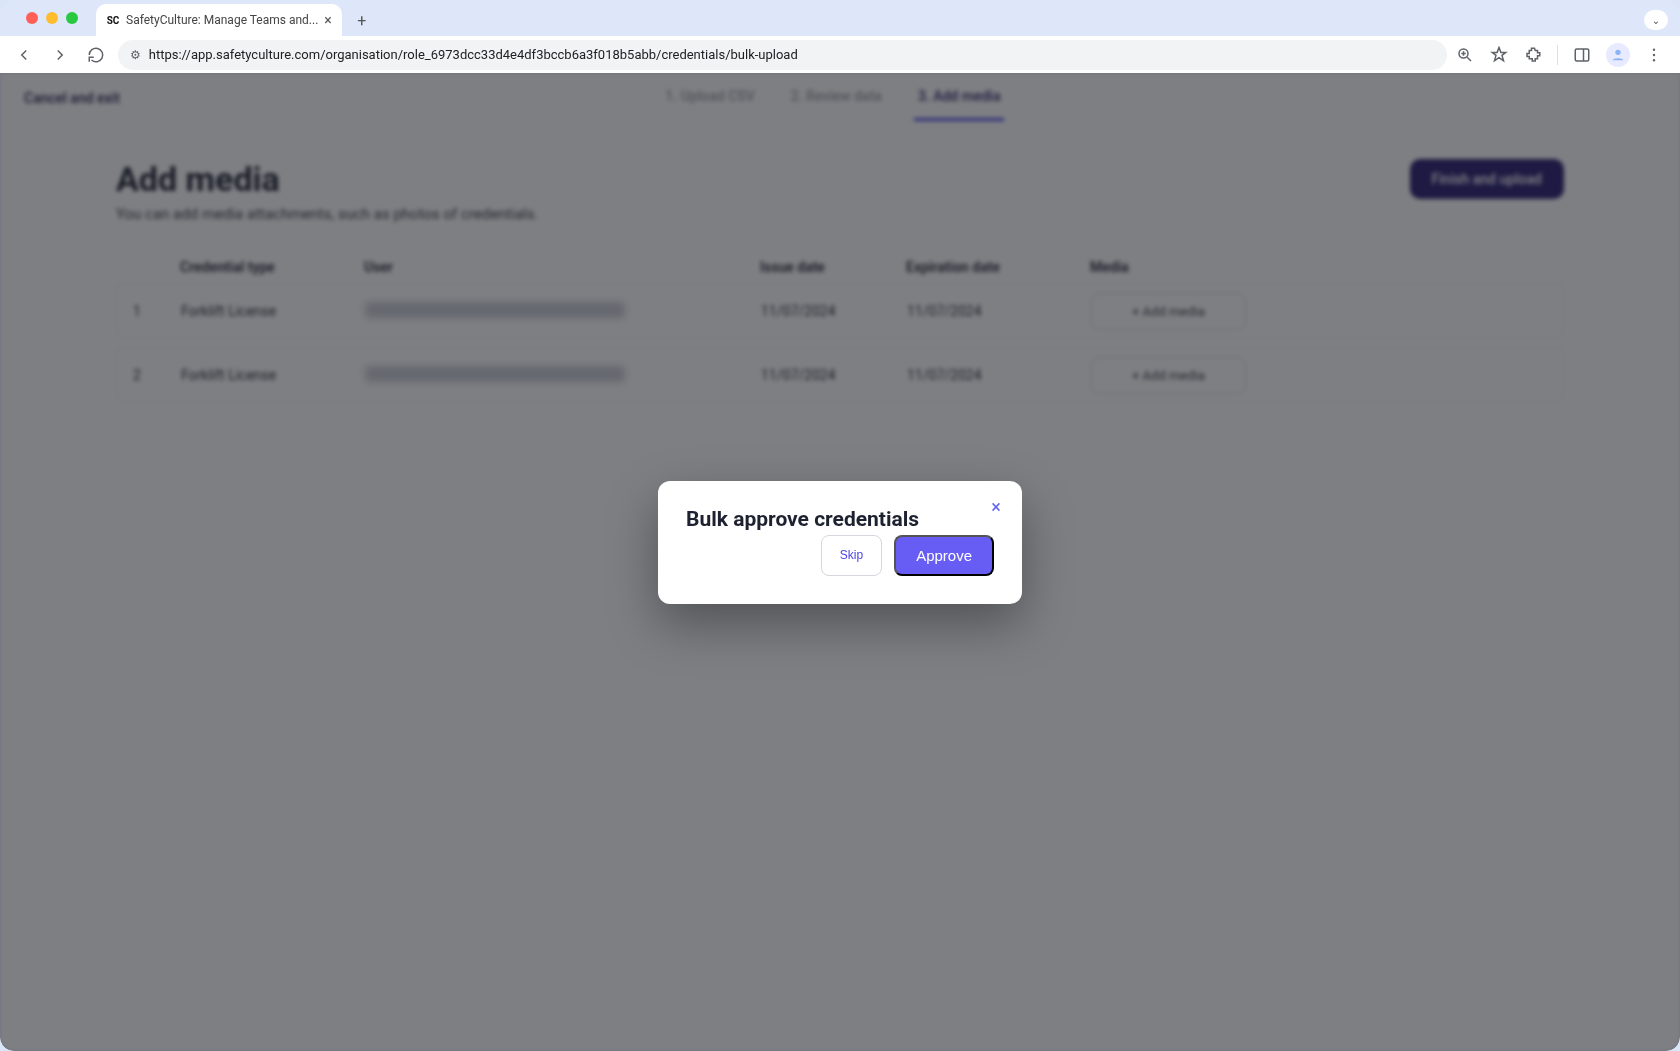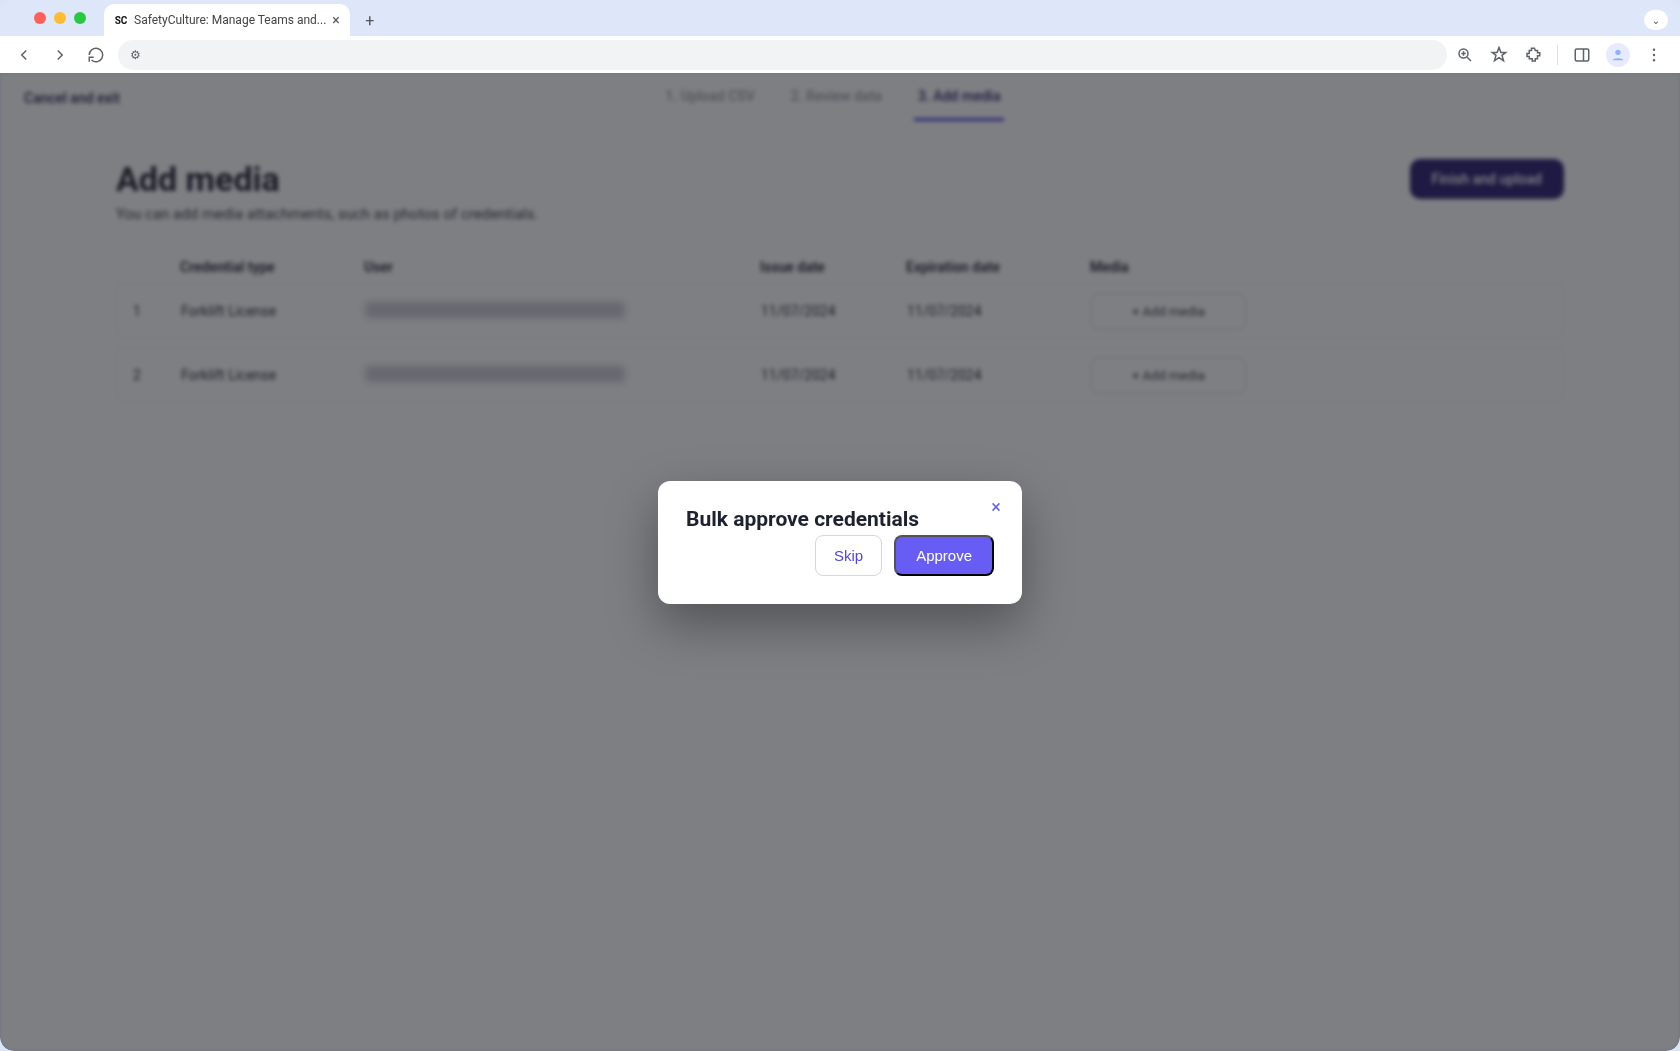--- a/index.html
+++ b/index.html
@@ -18,21 +18,21 @@
   height: 73px;
   background: #dde7f9;
   position: relative;
   border-top-left-radius: 14px;
   border-top-right-radius: 14px;
 }
 .tab-bar {
   height: 36px;
   display: flex;
   align-items: flex-end;
-  padding-left: 24px;
+  padding-left: 16px;
 }
 .traffic-lights {
   display: flex;
   gap: 8px;
   align-items: center;
   padding: 0 10px;
   height: 36px;
 }
 .traffic-light { width: 12px; height: 12px; border-radius: 50%; }
 .tl-red { background: #ff5f57; }
@@ -142,21 +142,21 @@
   border-radius:12px;
   box-shadow:0 20px 50px rgba(0,0,0,0.35);
   padding:26px 28px 28px;
   position:relative;
   margin-top:-40px;
 }
 .modal-close { position:absolute; top:14px; right:14px; color:#6366f1; font-size:18px; width:24px; height:24px; display:flex; align-items:center; justify-content:center; cursor:pointer;}
 .modal-title { font-size:21px; font-weight:700; color:#1e2230; margin-bottom:4px;}
 .modal-body { font-size:16px; line-height:1.45; color:#262b36; margin-bottom:28px;}
 .modal-actions { display:flex; justify-content:flex-end; gap:12px;}
-.btn-skip { border:1px solid #d4d7dd; background:#fff; color:#4f46e5; padding:10px 18px; border-radius:8px; font-size:15px; font-weight:500;}
+.btn-skip { border:1px solid #d4d7dd; background:#fff; color:#4f46e5; padding:10px 18px; border-radius:8px; font-size:12px; font-weight:500;}
 .btn-approve { background:#675df4; color:#fff; padding:10px 20px; border-radius:8px; font-size:15px; font-weight:500;}
 .divider { width:1px; height:20px; background:#dcdfe4; }
 </style>
 </head>
 <body>
 
 <div class="browser-chrome">
   <div class="tab-bar">
     <div class="traffic-lights">
       <div class="traffic-light tl-red"></div>
@@ -183,20 +183,21 @@
         </svg>
     </div>
     <div class="nav-btn">
       <svg viewBox="0 0 24 24" fill="none" stroke="currentColor" stroke-width="2">
           <path d="M3 12a9 9 0 1 1 3 6.7"></path>
           <path d="M3 21v-6h6"></path>
         </svg>
     </div>
     <div class="url-bar">
       <span style="font-size:12px;">⚙</span>
+      <span class="url-text">https://app.safetyculture.com/organisation/role_6973dcc33d4e4df3bccb6a3f018b5abb/credentials/bulk-upload</span>
     </div>
     <div class="right-icons">
       <div class="ico">
           <svg viewBox="0 0 24 24" width="18" height="18" fill="none" stroke="currentColor" stroke-width="2">
             <circle cx="10" cy="10" r="6"></circle>
             <path d="M20 20l-5-5"></path>
             <path d="M10 7v6M7 10h6"></path>
           </svg>
         </div>
       <div class="ico">

